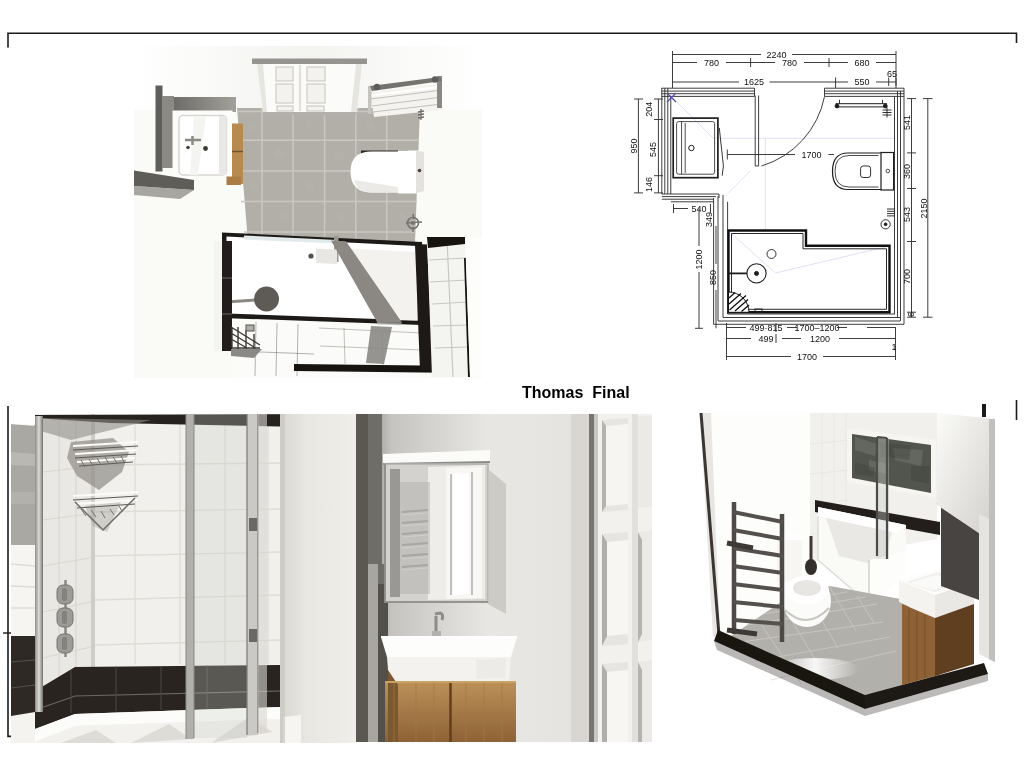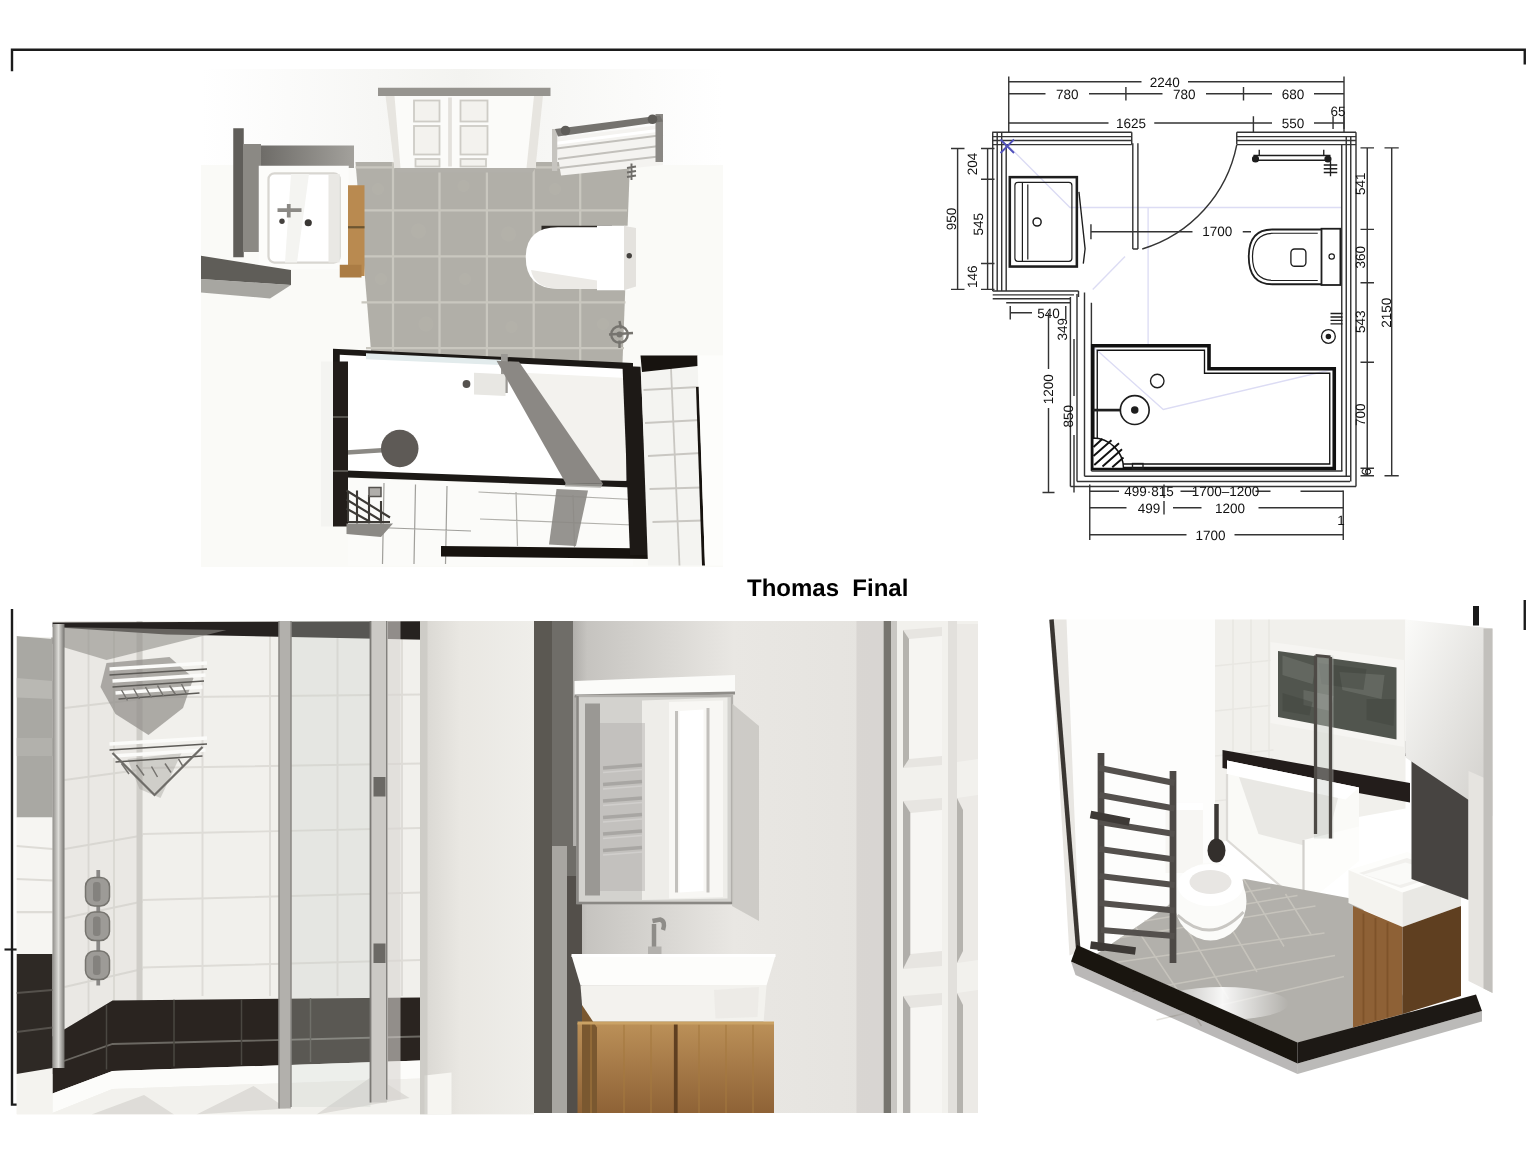--- a/index.html
+++ b/index.html
@@ -14,21 +14,21 @@
 
   <path d="M 8 47.5 L 8 33.2 L 1016.5 33.2 L 1016.5 43" fill="none" stroke="#1b1b1b" stroke-width="1.6"></path>
 
   <path d="M 8 406 L 8 736.4 L 16 736.4" fill="none" stroke="#1b1b1b" stroke-width="1.6"></path>
 
   <path d="M 3 633 L 13 633" fill="none" stroke="#1b1b1b" stroke-width="1.4"></path>
 
   <path d="M 1016.5 400 L 1016.5 420" fill="none" stroke="#1b1b1b" stroke-width="1.6"></path>
 </svg>
 
-<div class="abs" style="left:498px;top:384px;font-size:16px;font-weight:bold;color:#000;">Thomas&nbsp;&nbsp;Final</div>
+<div class="abs" style="left:522px;top:384px;font-size:16px;font-weight:bold;color:#000;">Thomas&nbsp;&nbsp;Final</div>
 
 <svg class="abs" style="left:134px;top:46px" width="348" height="332" viewBox="0 0 348 332">
   <defs>
     <linearGradient id="tlwall" x1="0" y1="0" x2="1" y2="0">
       <stop offset="0" stop-color="#ffffff"></stop>
           <stop offset="0.5" stop-color="#f3f3f0"></stop>
           <stop offset="1" stop-color="#ffffff"></stop>
     </linearGradient>
     <linearGradient id="tlshad" x1="0" y1="0" x2="1" y2="0">
       <stop offset="0" stop-color="#6e6c68"></stop>

